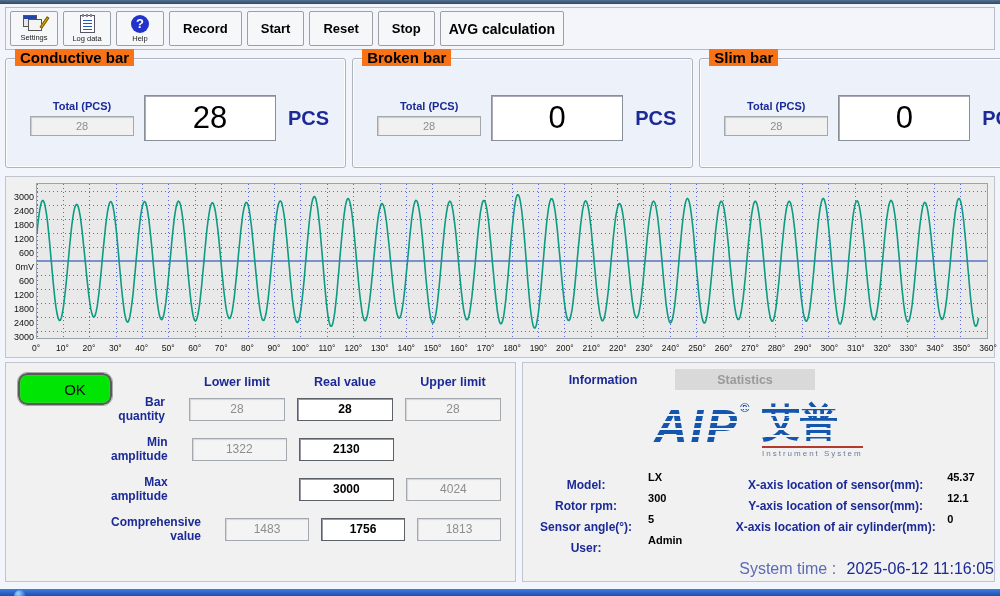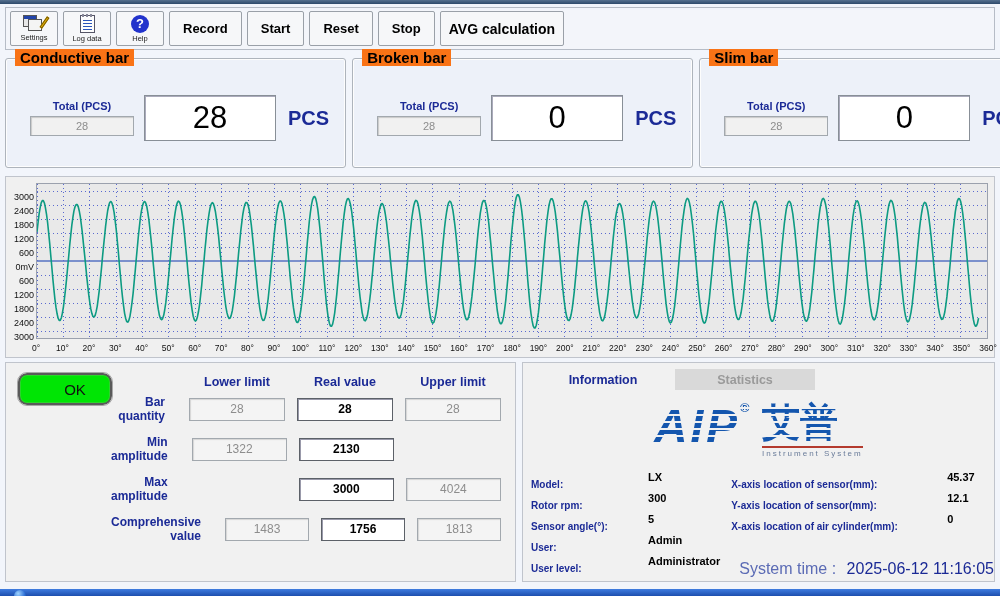--- a/index.html
+++ b/index.html
@@ -107,21 +107,21 @@
   .logo-cn { font-size:38px; font-weight:800; color:#1456ae; line-height:48px; }
   .logo-sub { border-top:2px solid #b43a2e; font-size:8px; letter-spacing:2px; color:#6a7c9a; padding-top:1px; }
   .logo-stripes { position:absolute; left:-4px; top:4px; right:-4px; height:52px; pointer-events:none;
     background:repeating-linear-gradient(180deg, transparent 0 5px, #f1f1f1 5px 7px); }
 
   .info-fields { display:flex; margin-top:4px; }
   .if-col { display:flex; flex-direction:column; }
   .if-col.l { width:44%; }
   .if-col.r { width:56%; }
   .if-row { display:flex; align-items:center; height:21px; }
-  .if-label { flex:1; text-align:left; color:#1b2a96; font-weight:bold; font-size:10px;margin-top:16px; }
+  .if-label { flex:1; text-align:center; color:#1b2a96; font-weight:bold; font-size:12px;margin-top:16px; }
   .if-value { width:45%; text-align:left; font-weight:bold; font-size:11px; color:#000; padding-left:7px; }
   .if-col.r .if-value { width:18%; }
 
   .systime { position:absolute; bottom:3px; left:0; right:0; text-align:right; font-size:16px; }
   .systime .stl { color:#5b6bb5; }
   .systime .stv { color:#1b2a96; margin-left:6px; }
 
   .taskbar { position:absolute; left:0; right:0; bottom:0; height:7px;
     background:linear-gradient(#3f7ce0,#1d4fae); overflow:hidden; }
   .orb { position:absolute; left:14px; top:1px; width:12px; height:12px; border-radius:50%;
@@ -375,24 +375,20 @@
             <span class="if-value">300</span>
           </div>
           <div class="if-row">
             <span class="if-label">Sensor angle(°):</span>
             <span class="if-value">5</span>
           </div>
           <div class="if-row">
             <span class="if-label">User:</span>
             <span class="if-value">Admin</span>
           </div>
-          <div class="if-row">
-            <span class="if-label">User level:</span>
-            <span class="if-value">Administrator</span>
-          </div>
         </div>
       <div class="if-col r" id="info-right">
           <div class="if-row">
             <span class="if-label">X-axis location of sensor(mm):</span>
             <span class="if-value">45.37</span>
           </div>
           <div class="if-row">
             <span class="if-label">Y-axis location of sensor(mm):</span>
             <span class="if-value">12.1</span>
           </div>

